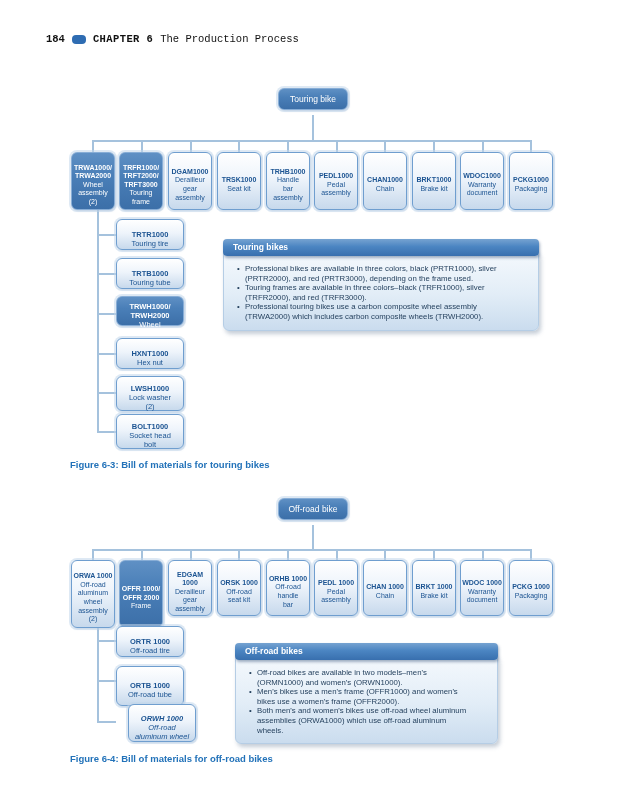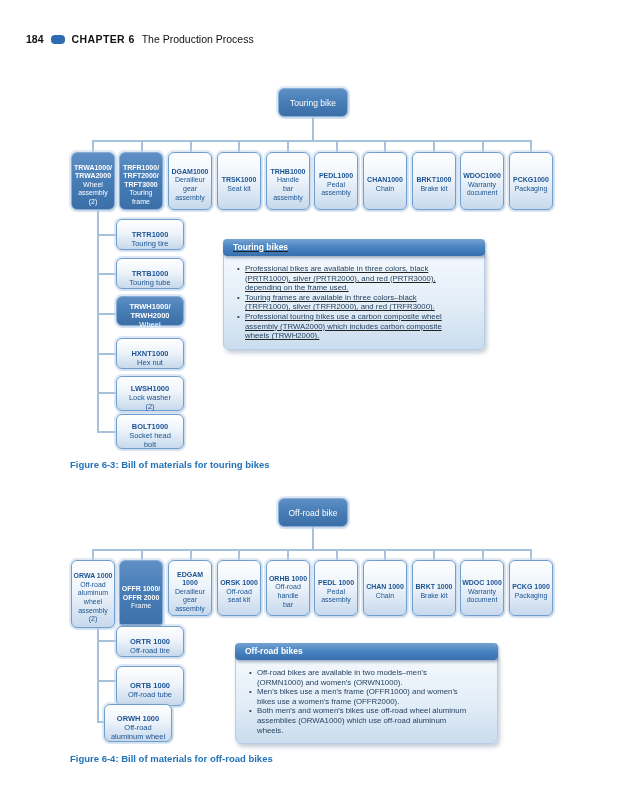--- a/index.html
+++ b/index.html
@@ -2,21 +2,21 @@
 <html><head>
 <meta charset="utf-8">
 <style>
   html,body{margin:0;padding:0;background:#e8e8e8;}
   .sheet{
     position:relative;width:639px;height:800px;margin:0 auto;
     background:#ffffff;overflow:hidden;
     font-family:"Liberation Sans",sans-serif;color:#222;
   }
   
-  .pagehead{position:absolute;left:26px;top:33px;display:flex;align-items:center;gap:7px;font-size:10.5px;}
+  .pagehead{position:absolute;left:46px;top:33px;display:flex;align-items:center;gap:7px;font-size:10.5px;font-family:Liberation Mono, monospace;}
   .pagehead .pnum{font-weight:bold;color:#111;}
   .pagehead .pill{width:14px;height:9px;border-radius:4px;background:#2e6cb2;display:inline-block;}
   .pagehead .chap{font-weight:bold;letter-spacing:.4px;color:#111;}
   .pagehead .ctitle{color:#111;}
   
   .node{
     position:absolute;display:flex;flex-direction:column;align-items:center;justify-content:center;
     text-align:center;border-radius:6px;box-sizing:border-box;padding:2px 1px;z-index:2;
   }
   .node .code{font-weight:bold;white-space:pre-line;margin-top:8px;}
@@ -26,21 +26,21 @@
     border:1px solid #6f9ecf;color:#1c5492;
     box-shadow:0 0 0 2px rgba(195,215,235,.55),1px 1px 2px rgba(120,150,190,.35);
   }
   .node.dark{
     background:linear-gradient(180deg,#5f90c4 0%,#4a7fb8 40%,#3c6fa8 100%);
     border:1px solid #87add6;color:#ffffff;
     box-shadow:0 0 0 2px rgba(195,215,235,.55),1px 1px 2px rgba(100,130,170,.4);
   }
   .node.child{width:44px;font-size:7px;line-height:8.6px;}
   .node.sub{width:68px;font-size:7.5px;line-height:9px;}
-  .node.root{width:70px;height:29px;font-size:8.5px;}
+  .node.root{width:70px;height:22px;font-size:8.5px;}
   
   .cx{position:absolute;background:#a5c2dd;z-index:1;}
   
   .callout{position:absolute;z-index:3;}
   .callout .head{
     position:relative;z-index:2;height:17px;border-radius:4px;
     background:linear-gradient(180deg,#76a3d1 0%,#4b85c2 45%,#386fae 100%);
     color:#fff;font-weight:bold;font-size:8.5px;line-height:17px;padding-left:10px;
     box-shadow:1px 2px 3px rgba(50,80,120,.45);
   }
@@ -169,21 +169,21 @@
       <span class="code">LWSH1000</span>
       <span class="nm">Lock washer
 (2)</span>
     </div>
     <div class="node light sub" style="left:116px;top:414px;height:35px;">
       <span class="code">BOLT1000</span>
       <span class="nm">Socket head
 bolt</span>
     </div>
 
-    <div class="callout" style="left:223px;top:239px;width:262px;text-decoration:underline;">
+    <div class="callout" style="left:223px;top:239px;width:316px;">
       <div class="head">Touring bikes</div>
       <div class="bodybox">
         <ul>
           <li>Professional bikes are available in three colors, black (PRTR1000), silver (PRTR2000), and red (PRTR3000), depending on the frame used.</li>
           <li>Touring frames are available in three colors–black (TRFR1000), silver (TRFR2000), and red (TRFR3000).</li>
           <li>Professional touring bikes use a carbon composite wheel assembly (TRWA2000) which includes carbon composite wheels (TRWH2000).</li>
         </ul>
       </div>
     </div>
 
@@ -267,21 +267,21 @@
     </div>
 
     <div class="node light sub" style="left:116px;top:626px;height:31px;">
       <span class="code">ORTR 1000</span>
       <span class="nm">Off-road tire</span>
     </div>
     <div class="node light sub" style="left:116px;top:666px;height:40px;">
       <span class="code">ORTB 1000</span>
       <span class="nm">Off-road tube</span>
     </div>
-    <div class="node light sub" style="left:104px;top:704px;height:38px;">
+    <div class="node light sub" style="left:128px;top:704px;height:38px;font-style:italic;">
       <span class="code">ORWH 1000</span>
       <span class="nm">Off-road
 aluminum wheel</span>
     </div>
 
     <div class="callout" style="left:235px;top:643px;width:263px;">
       <div class="head">Off-road bikes</div>
       <div class="bodybox">
         <ul>
           <li>Off-road bikes are available in two models–men's (ORMN1000) and women's (ORWN1000).</li>

